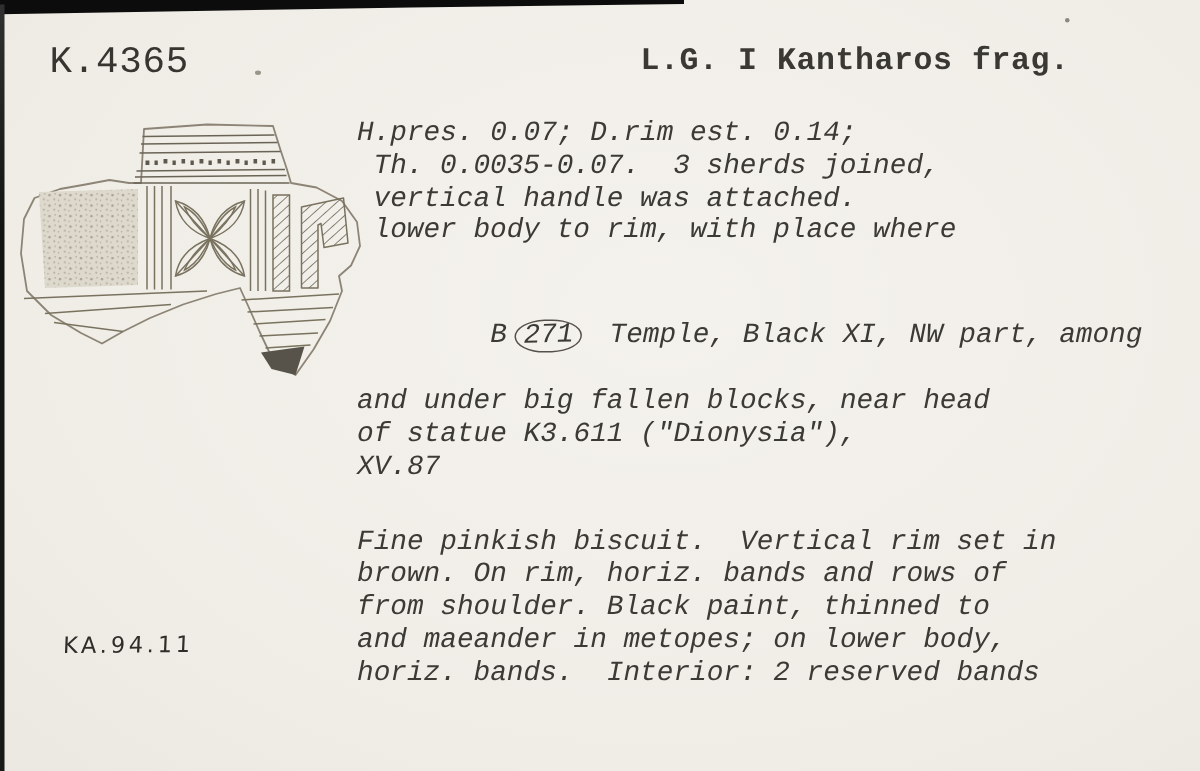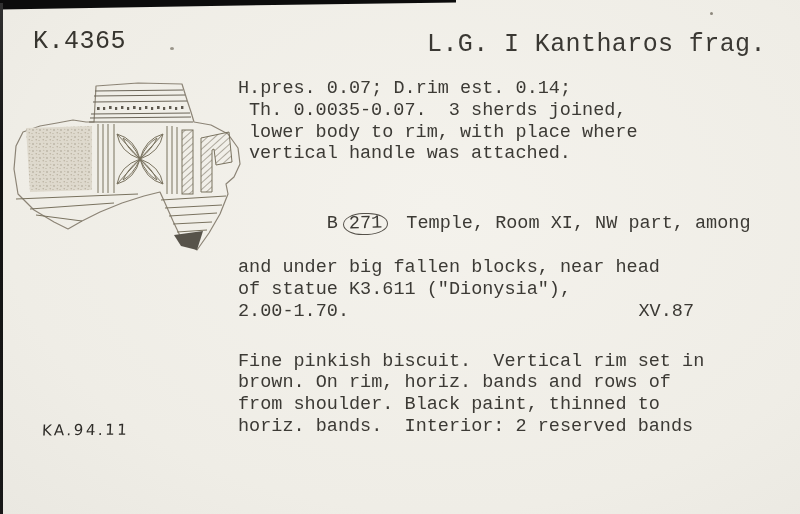--- a/index.html
+++ b/index.html
@@ -21,26 +21,27 @@
     position:absolute;left:0;top:3px;width:3px;height:511px;
     background:linear-gradient(#303030,#131313 30%,#181818);
   }
   .catalog-number{
     position:absolute;left:33px;top:27px;
     font-size:25px;letter-spacing:.5px;color:#37352f;
     white-space:pre;
   }
   .card-title{
     position:absolute;left:427px;top:30px;
-    font-size:25px;letter-spacing:.4px;color:#3a3833;
+    font-size:21px;letter-spacing:.4px;color:#3a3833;
     white-space:pre;
+    font-weight:bold;
   }
   .text-col{
     position:absolute;left:238px;top:78px;width:470px;
-    font-size:18.5px;line-height:21.8px;
+    font-size:18.5px;line-height:21.8px;font-style:italic;
   }
   .line{white-space:pre;}
   .para-dims .line + .line{padding-left:11px;}
   .para-findspot{margin-top:26px;}
   .para-desc{margin-top:28px;}
   .line-split{display:flex;justify-content:space-between;width:456px;}
   .circled{
     display:inline-block;
     border:1.6px solid #55514a;
     border-radius:55% / 60%;
@@ -182,37 +183,37 @@
     </g>
   </svg>
 
   <div class="accession">KA.94.11</div>
 
   <div class="text-col">
 
     <div class="para para-dims">
       <div class="line">H.pres. 0.07; D.rim est. 0.14;</div>
       <div class="line">Th. 0.0035-0.07.  3 sherds joined,</div>
+      <div class="line">vertical handle was attached.</div>
       <div class="line">lower body to rim, with place where</div>
-      <div class="line">vertical handle was attached.</div>
     </div>
 
     <div class="para para-findspot">
       <div class="line">
-        <span>B</span><span class="circled">271</span><span> Temple, Room XI, NW part, among</span>
+        <span>B</span><span class="circled">271</span><span> Temple, Black XI, NW part, among</span>
       </div>
       <div class="line">and under big fallen blocks, near head</div>
       <div class="line">of statue K3.611 ("Dionysia"),</div>
       <div class="line line-split">
-        <span>2.00-1.70.</span>
         <span>XV.87</span>
       </div>
     </div>
 
     <div class="para para-desc">
       <div class="line">Fine pinkish biscuit.  Vertical rim set in</div>
       <div class="line">brown. On rim, horiz. bands and rows of</div>
       <div class="line">from shoulder. Black paint, thinned to</div>
+      <div class="line">and maeander in metopes; on lower body,</div>
       <div class="line">horiz. bands.  Interior: 2 reserved bands</div>
     </div>
 
   </div>
 </div>
 
 </body></html>

